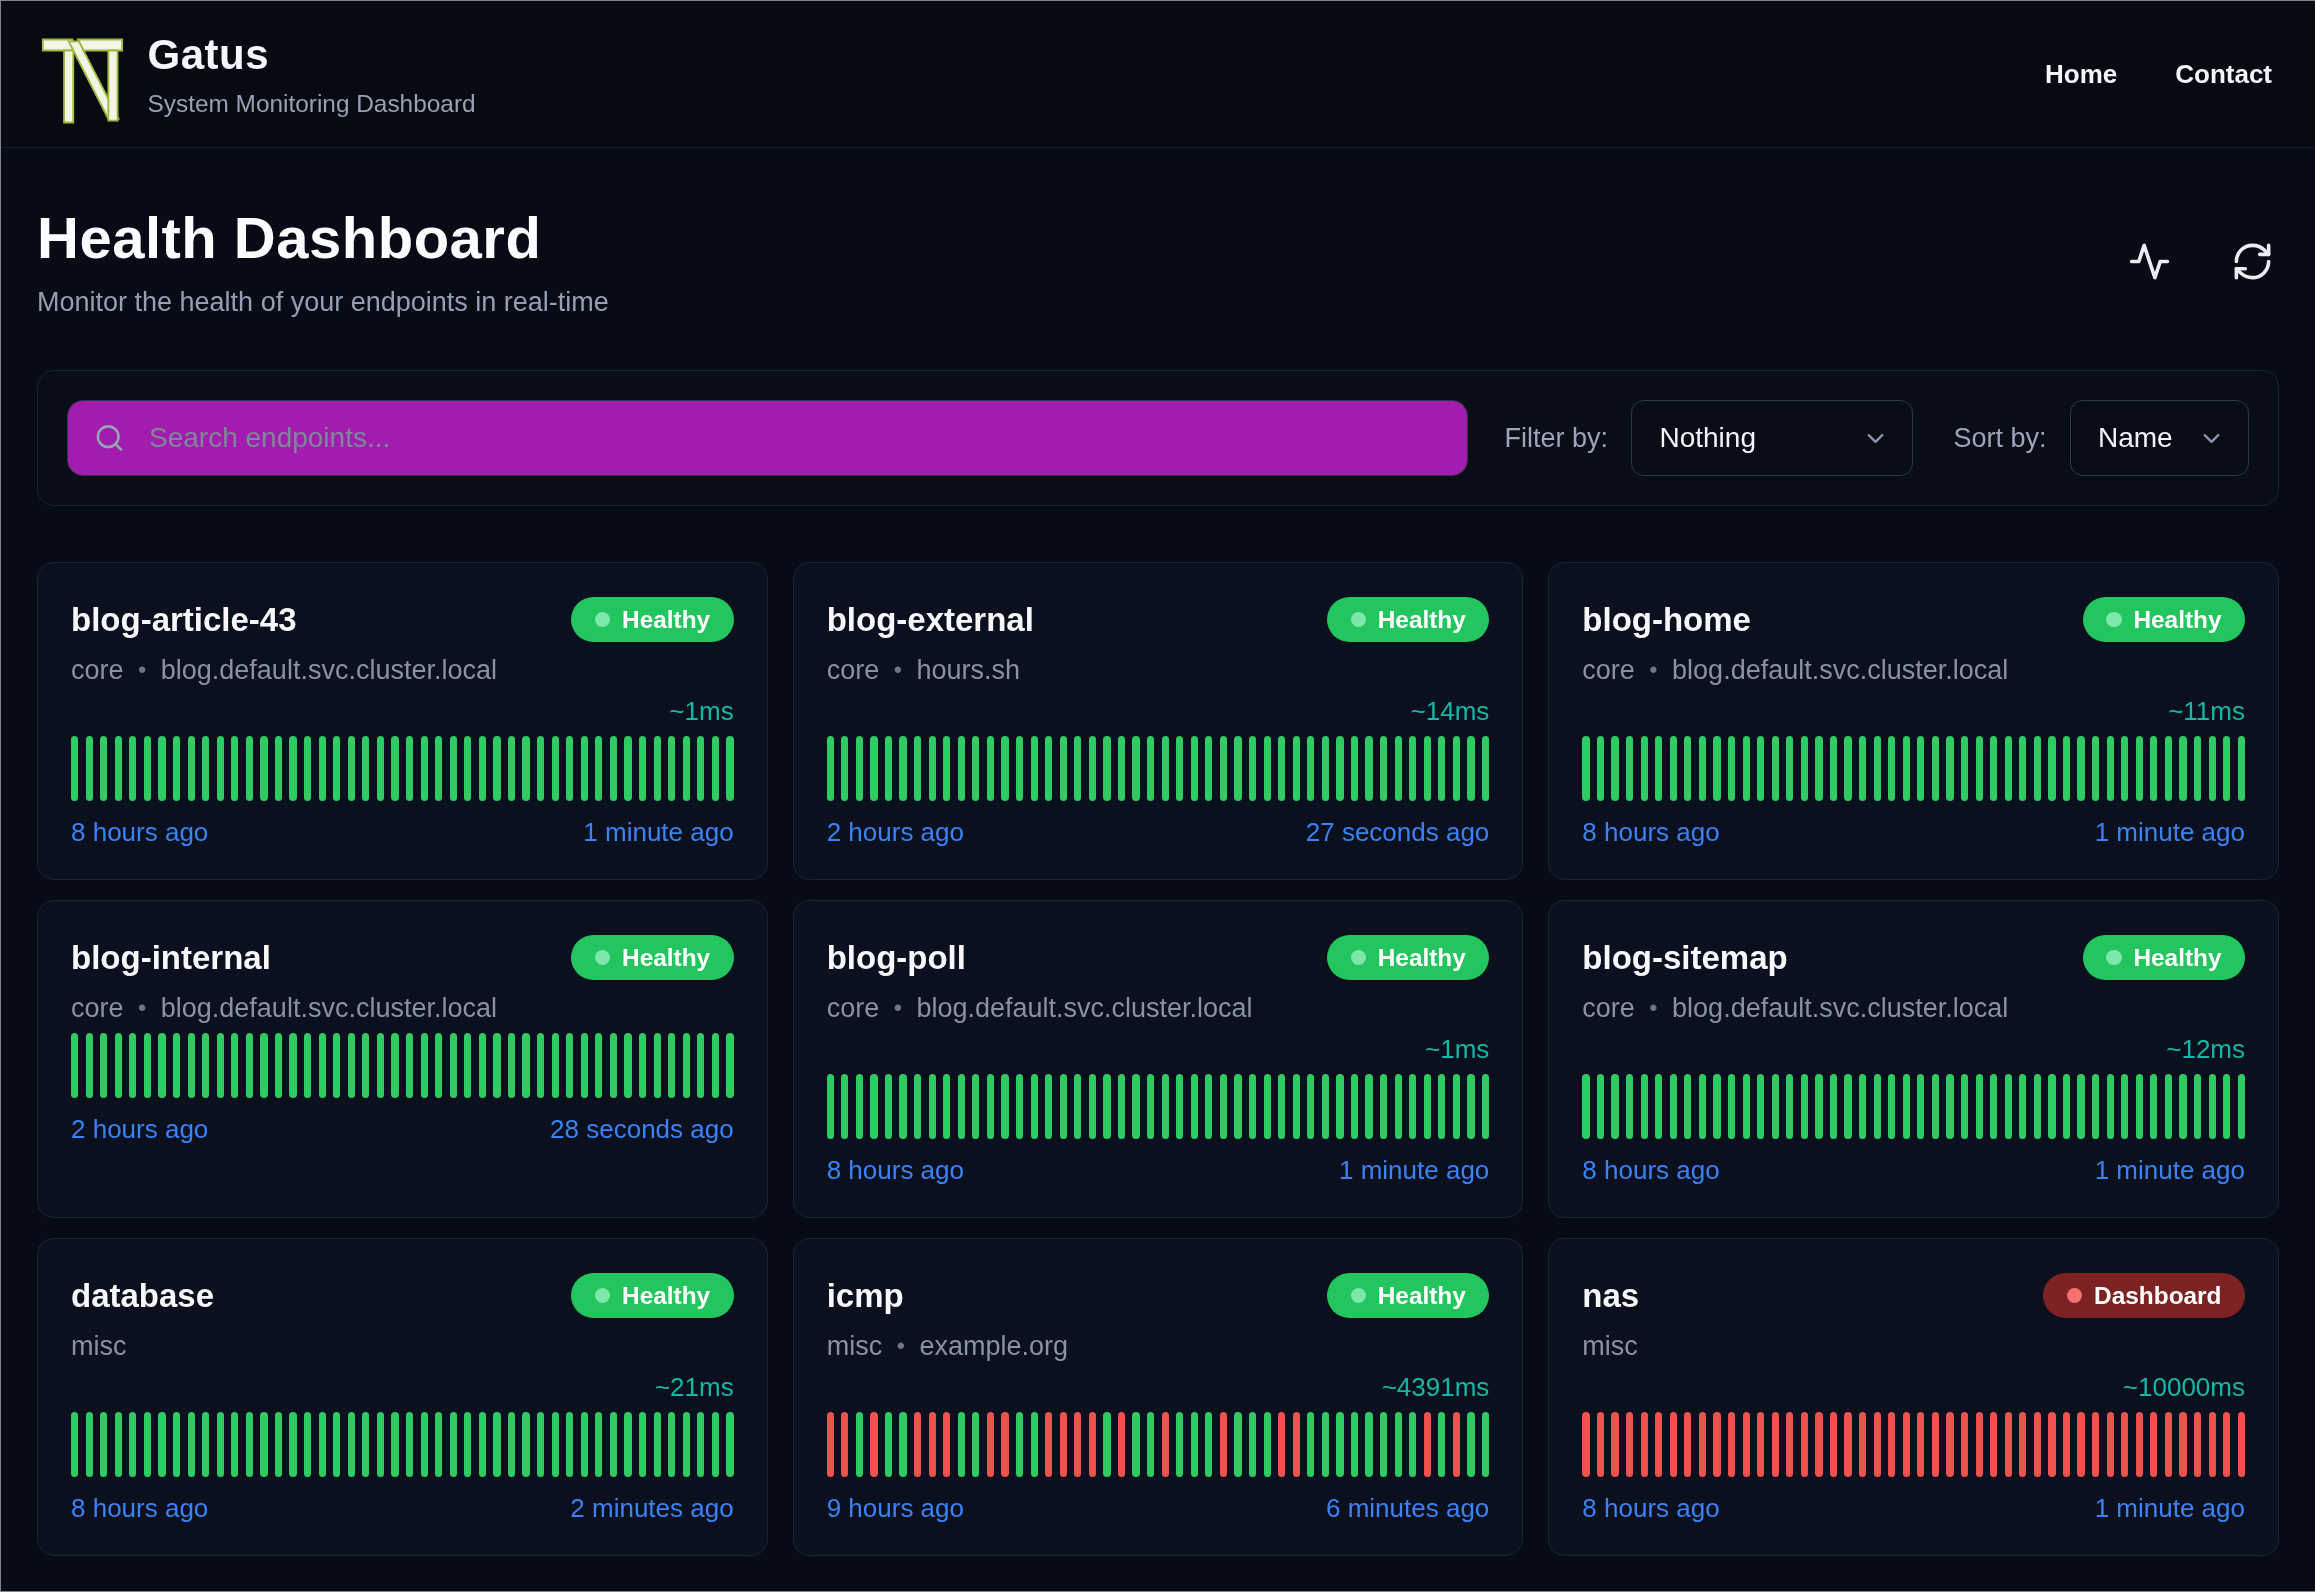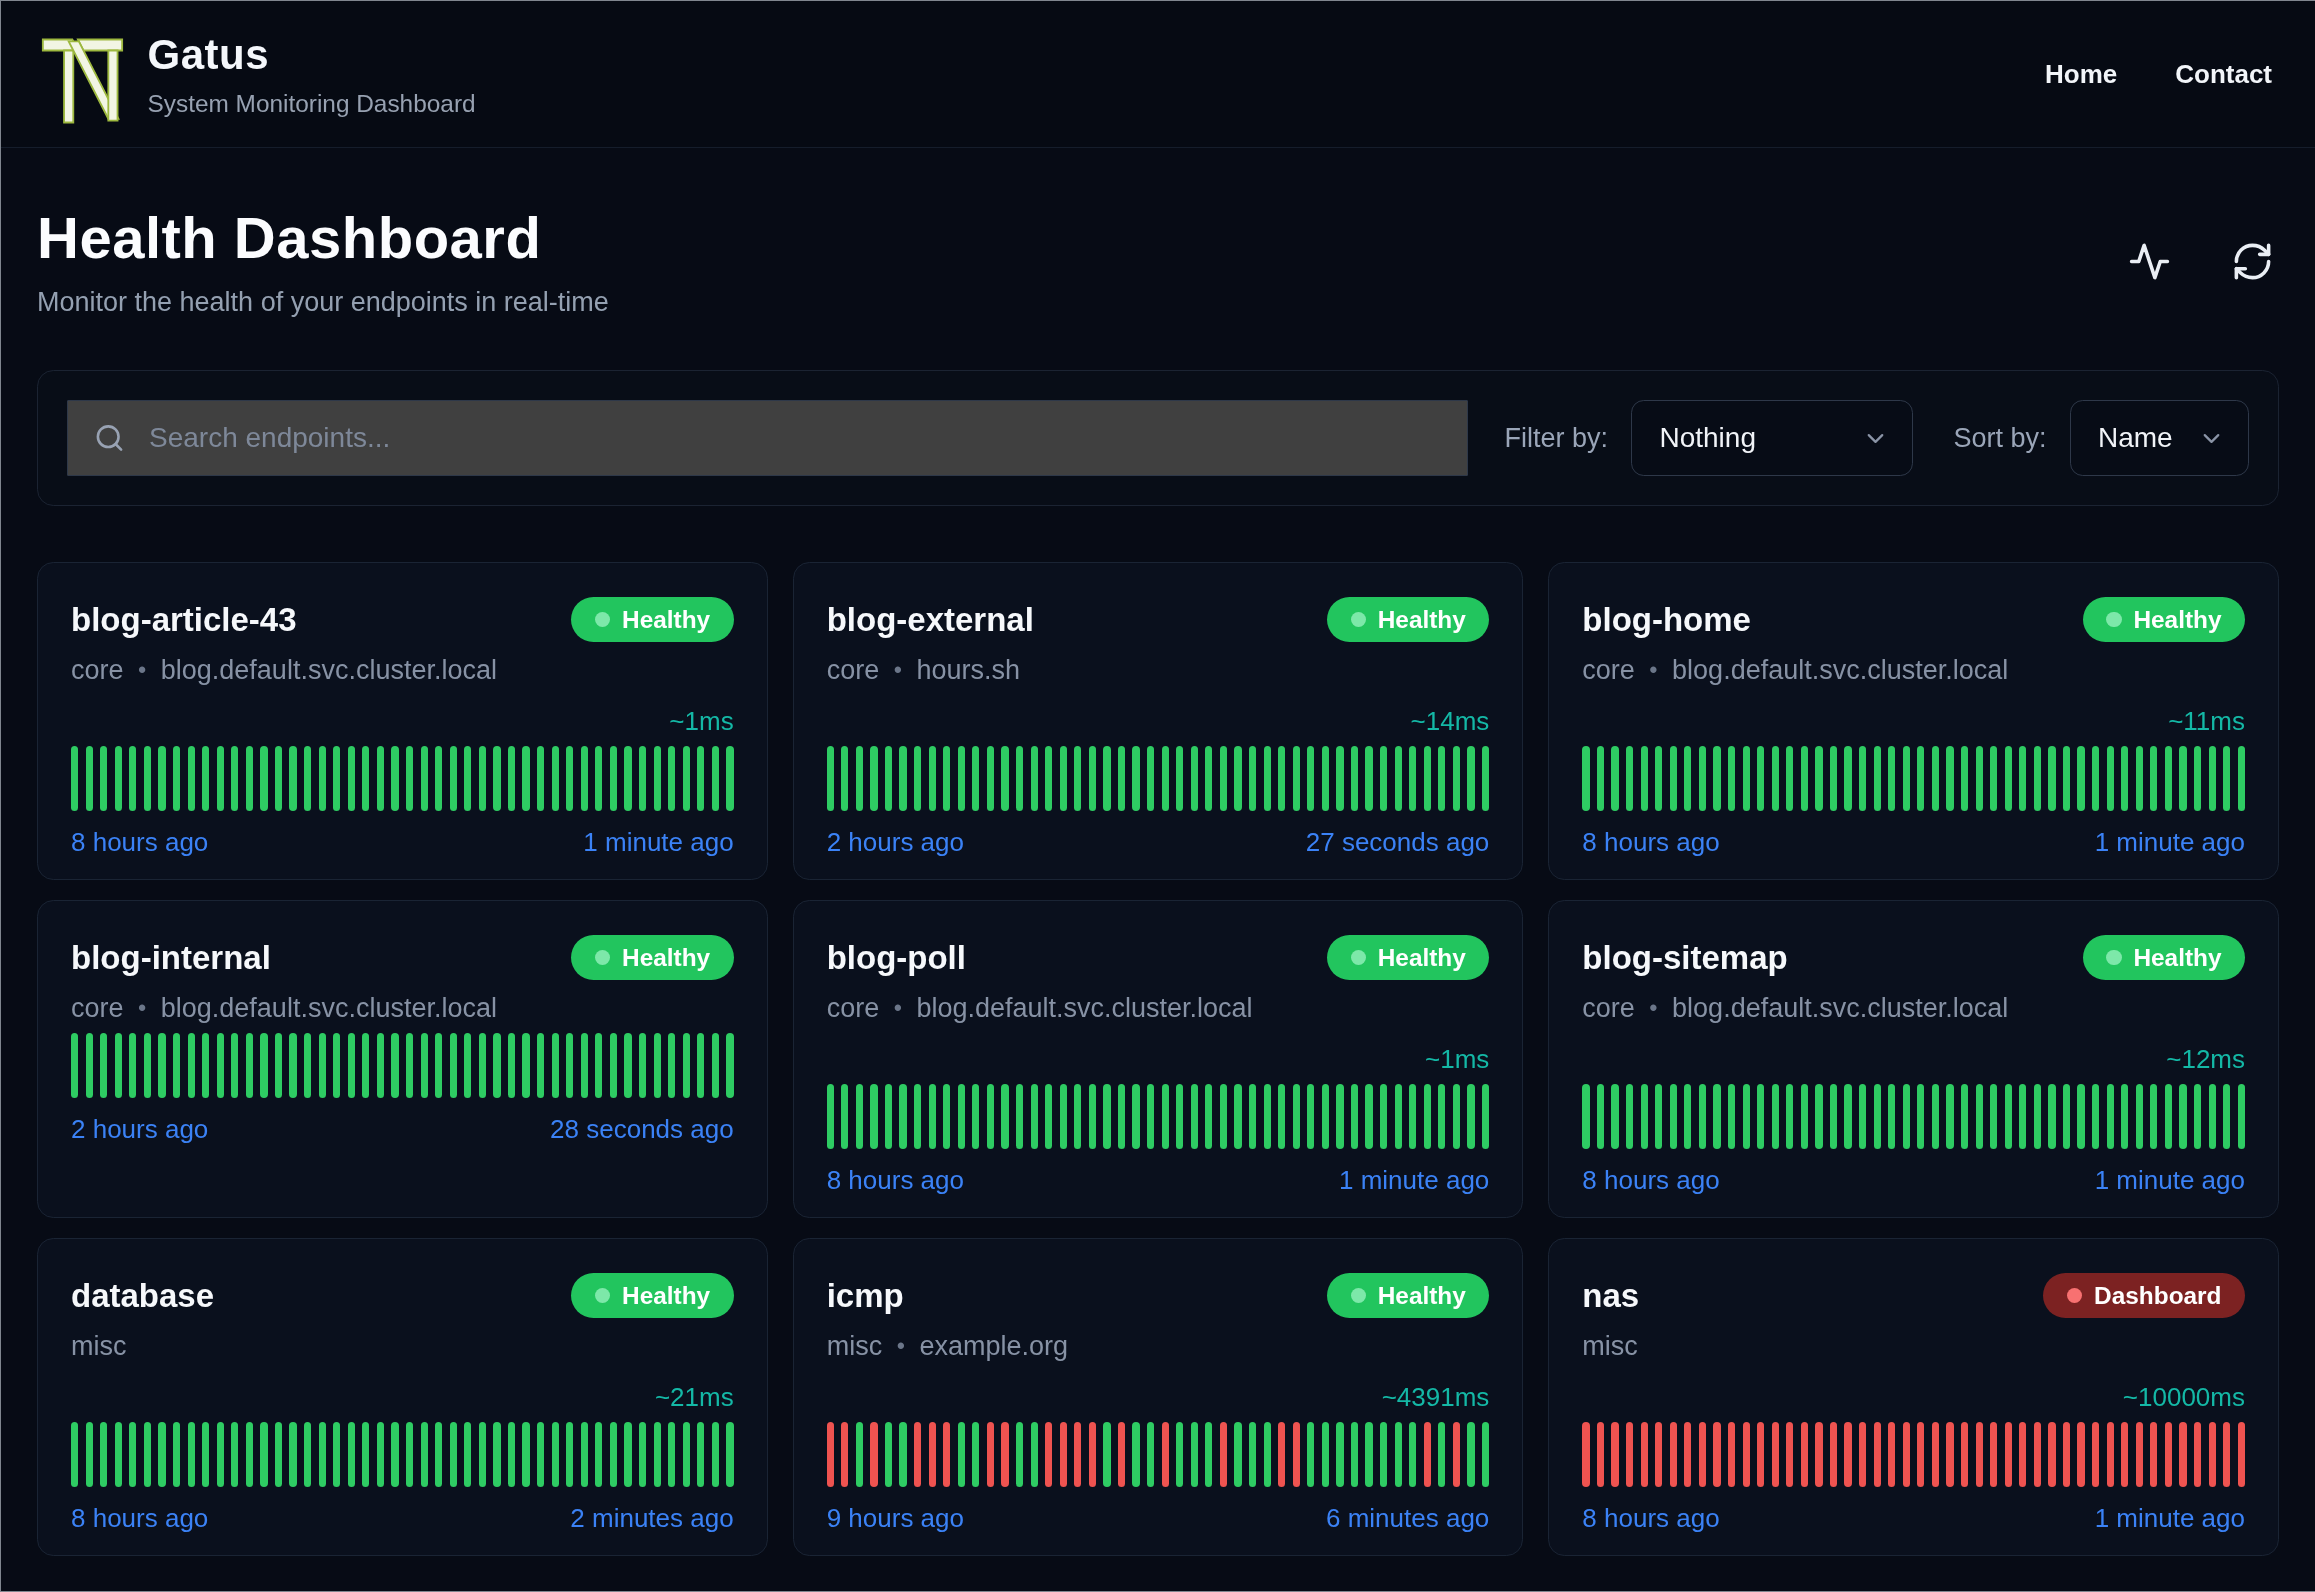--- a/index.html
+++ b/index.html
@@ -34,43 +34,43 @@
     margin-top:52px; border:1.8px solid #1b2332; background:#080d17;
     border-radius:16.3px; height:136px; display:flex; align-items:center;
     padding:0 29px;
   }
   .search-wrap{ flex:1; position:relative; margin-right:36px; }
   .search-wrap svg{
     position:absolute; left:27px; top:50%; transform:translateY(-50%);
     width:31px; height:31px; color:#98a2b3;
   }
   .search-input{
-    width:100%; height:76px; background:#404040; border:1.8px solid #2e3849;
-    border-radius:1px; color:#e8ecf2; font-size:28px; padding:0 22px 0 81px;
+    width:100%; height:76px; background:#a21caf; border:1.8px solid #2e3849;
+    border-radius:16px; color:#e8ecf2; font-size:28px; padding:0 22px 0 81px;
     outline:none; font-family:"Liberation Sans", sans-serif;
   }
   .search-input::placeholder{ color:#7e8899; }
   .ctl-label{ color:#9aa5b8; font-size:27px; margin-right:23.5px; white-space:nowrap; }
   .select{
     height:76px; border:1.8px solid #2e3849; border-radius:12.7px; background:#070c16;
     display:flex; align-items:center; padding:0 23.5px 0 27px; cursor:pointer;
   }
   .select.filter{ width:282px; margin-right:40px; }
   .select.sort{ width:179px; }
   .select .select-value{ color:#f1f4f8; font-size:28px; font-weight:500; flex:1; }
   .select svg{ width:27px; height:27px; color:#8a94a6; flex:none; }
   
   .grid{
     margin-top:56px;
     display:grid; grid-template-columns:repeat(3,1fr);
     column-gap:25px; row-gap:20px;
   }
   .card{
     background:#0a101d; border:1.8px solid #1a2434; border-radius:16.3px;
-    padding:34px 33px 21px 33px; height:318px; cursor:pointer;
+    padding:34px 33px 31px 33px; height:318px; cursor:pointer;
     display:flex; flex-direction:column;
   }
   .card-head{ display:flex; align-items:flex-start; justify-content:space-between; }
   .ep-name{ color:#f6f8fb; font-size:33px; font-weight:700; padding-top:3.6px; }
   .badge{
     display:flex; align-items:center; border-radius:904px; height:45px;
     padding:0 23.5px; flex:none;
   }
   .badge .dot{ width:15.4px; height:15.4px; border-radius:50%; margin-right:11.8px; }
   .badge .badge-label{ color:#fff; font-size:24.4px; font-weight:700; }

